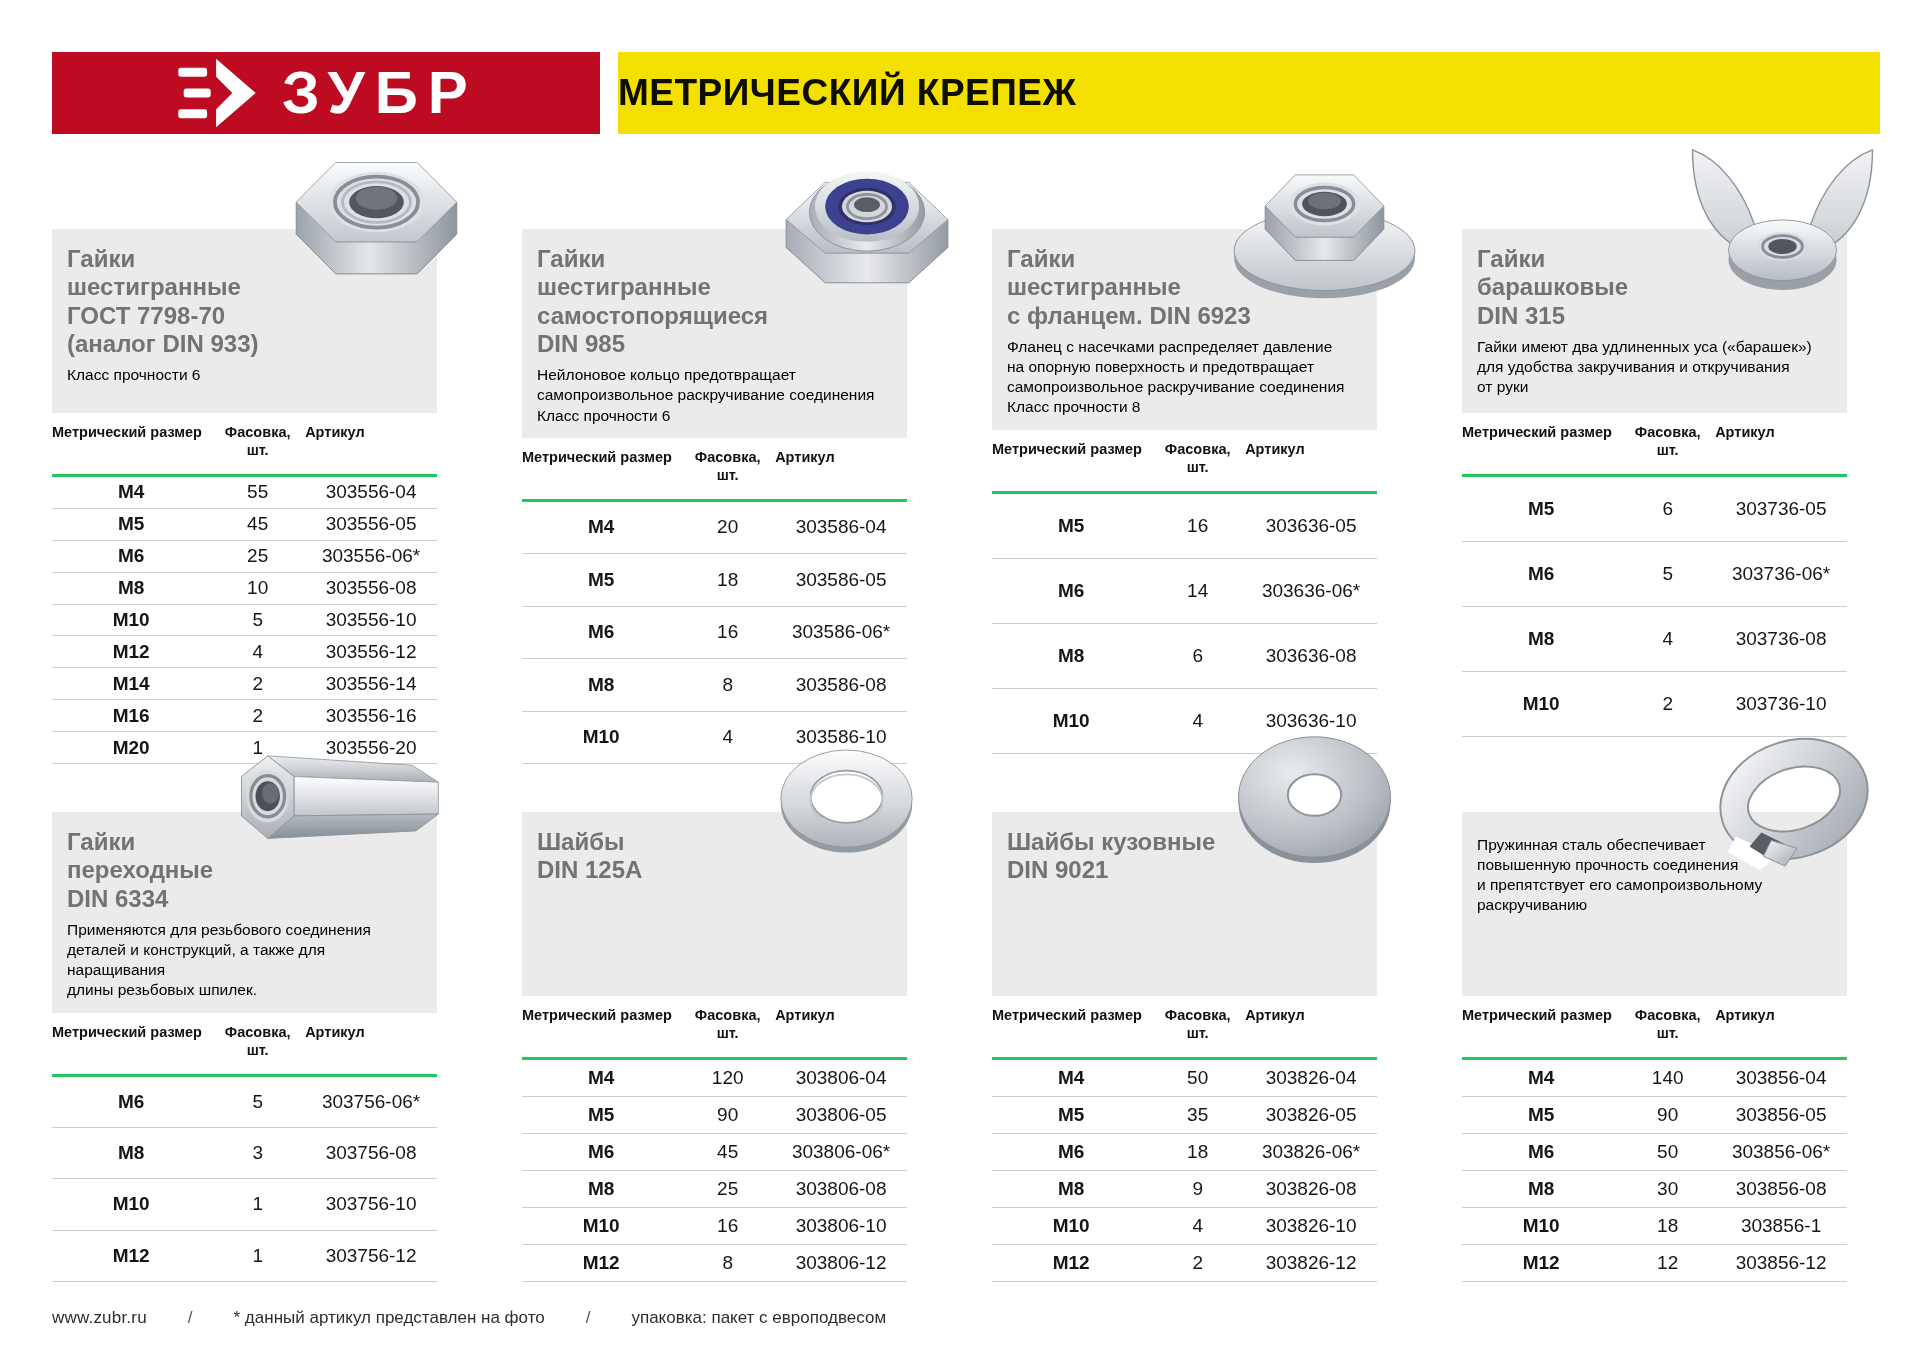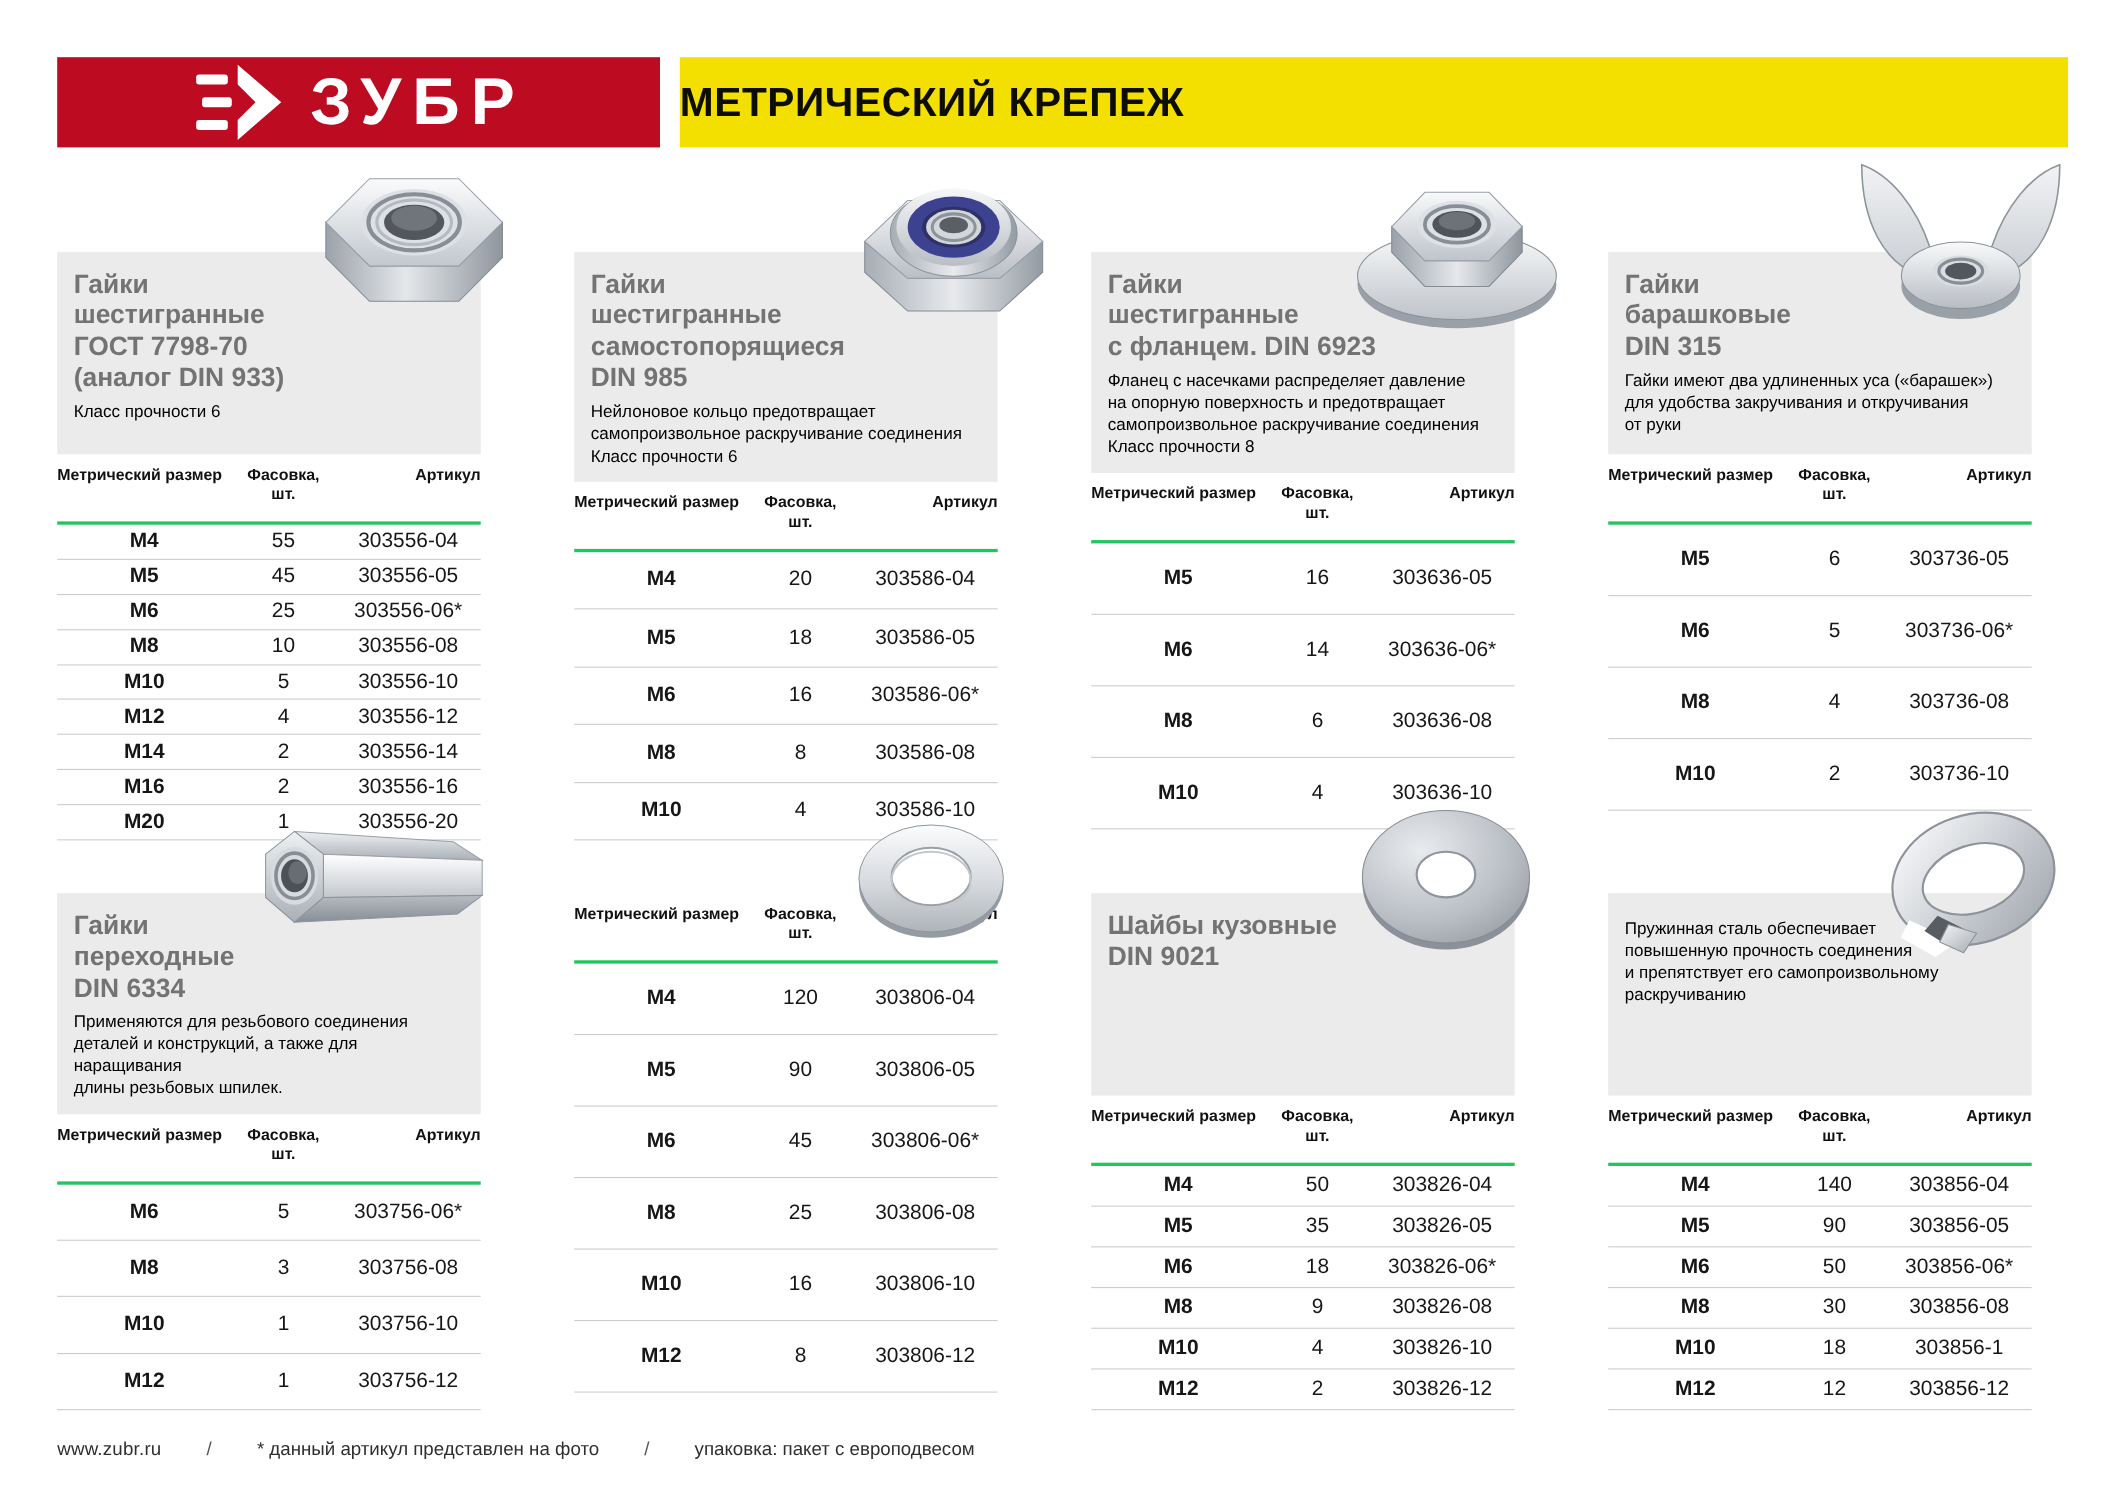--- a/index.html
+++ b/index.html
@@ -31,21 +31,21 @@
   .ph-fender-washer{width:188px;height:148px;top:-88px;right:-32px;}
   .ph-spring-washer{width:198px;height:158px;top:-92px;right:-46px;}
 
   
   .tbl{flex:1;display:flex;flex-direction:column;margin-top:10px;}
   .thead,.trow{display:grid;grid-template-columns:1.5fr 0.9fr 1.25fr;}
   .thead{border-bottom:3px solid #22c55e;padding-bottom:5px;min-height:46px;align-items:start;}
   .thead .cell{font-size:14.5px;font-weight:bold;line-height:1.25;color:#111;}
   .h-size{text-align:left;}
   .h-pack{text-align:center;white-space:pre-line;}
-  .h-art{text-align:right;}
+  .h-art{text-align:left;}
   .trow{align-items:center;border-bottom:1px solid #cdcdcd;flex:1 1 0;max-height:64px;min-height:30px;}
   .trow .cell{font-size:19px;text-align:center;color:#161616;}
   .trow .size{font-weight:bold;}
 
   
   .foot{margin:26px 0 0 52px;display:flex;gap:41px;font-size:17px;color:#2e2e2e;align-items:baseline;}
   .foot .sep{color:#555;}
   .foot .site{letter-spacing:0.2px;}
 </style>
 </head>
@@ -413,20 +413,24 @@
               <stop offset="0.55" stop-color="#d6d9dd"></stop>
               <stop offset="1" stop-color="#aeb4ba"></stop>
             </linearGradient>
           </defs>
           <ellipse cx="85" cy="80" rx="73" ry="54" fill="#959ba3"></ellipse>
           <ellipse cx="85" cy="74" rx="73" ry="54" fill="url(#fwA)" stroke="#8e959c"></ellipse>
           <ellipse cx="85" cy="72" rx="40" ry="29" fill="#ffffff" stroke="#9aa0a7" stroke-width="2"></ellipse>
           <ellipse cx="85" cy="76" rx="40" ry="29" fill="none" stroke="#c3c8cd" stroke-width="2"></ellipse>
         </svg>
       </div>
+      <div class="panel">
+        <h3 class="title">Шайбы
+DIN 125A</h3>
+      </div>
       <div class="tbl">
         <div class="thead">
           <span class="cell h-size">Метрический размер</span>
           <span class="cell h-pack">Фасовка,
 шт.</span>
           <span class="cell h-art">Артикул</span>
         </div>
         <div class="trow">
           <span class="cell size">M4</span>
           <span class="cell pack">120</span>

